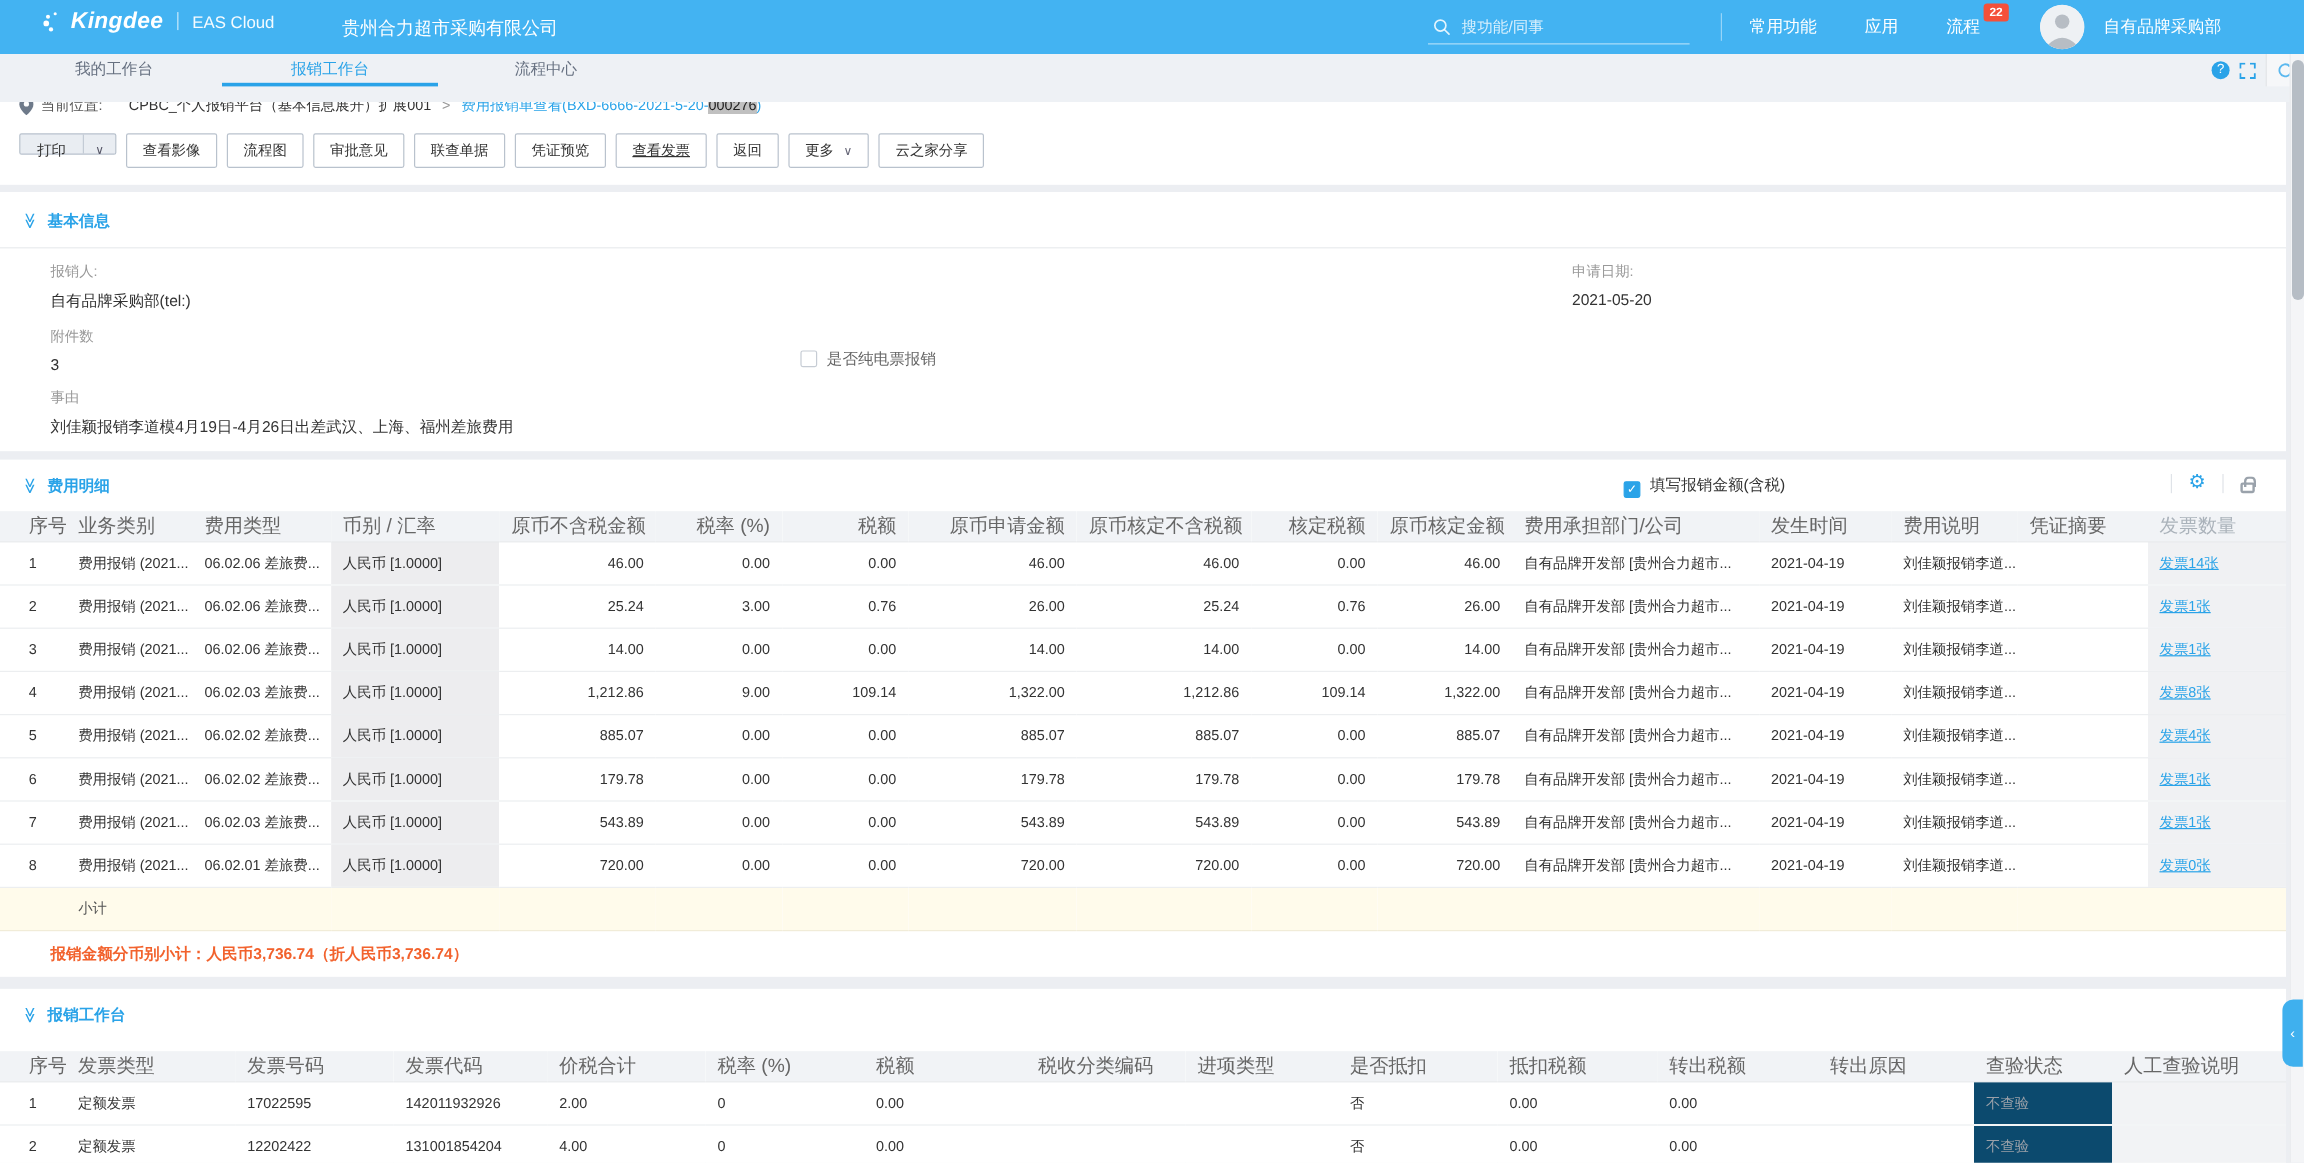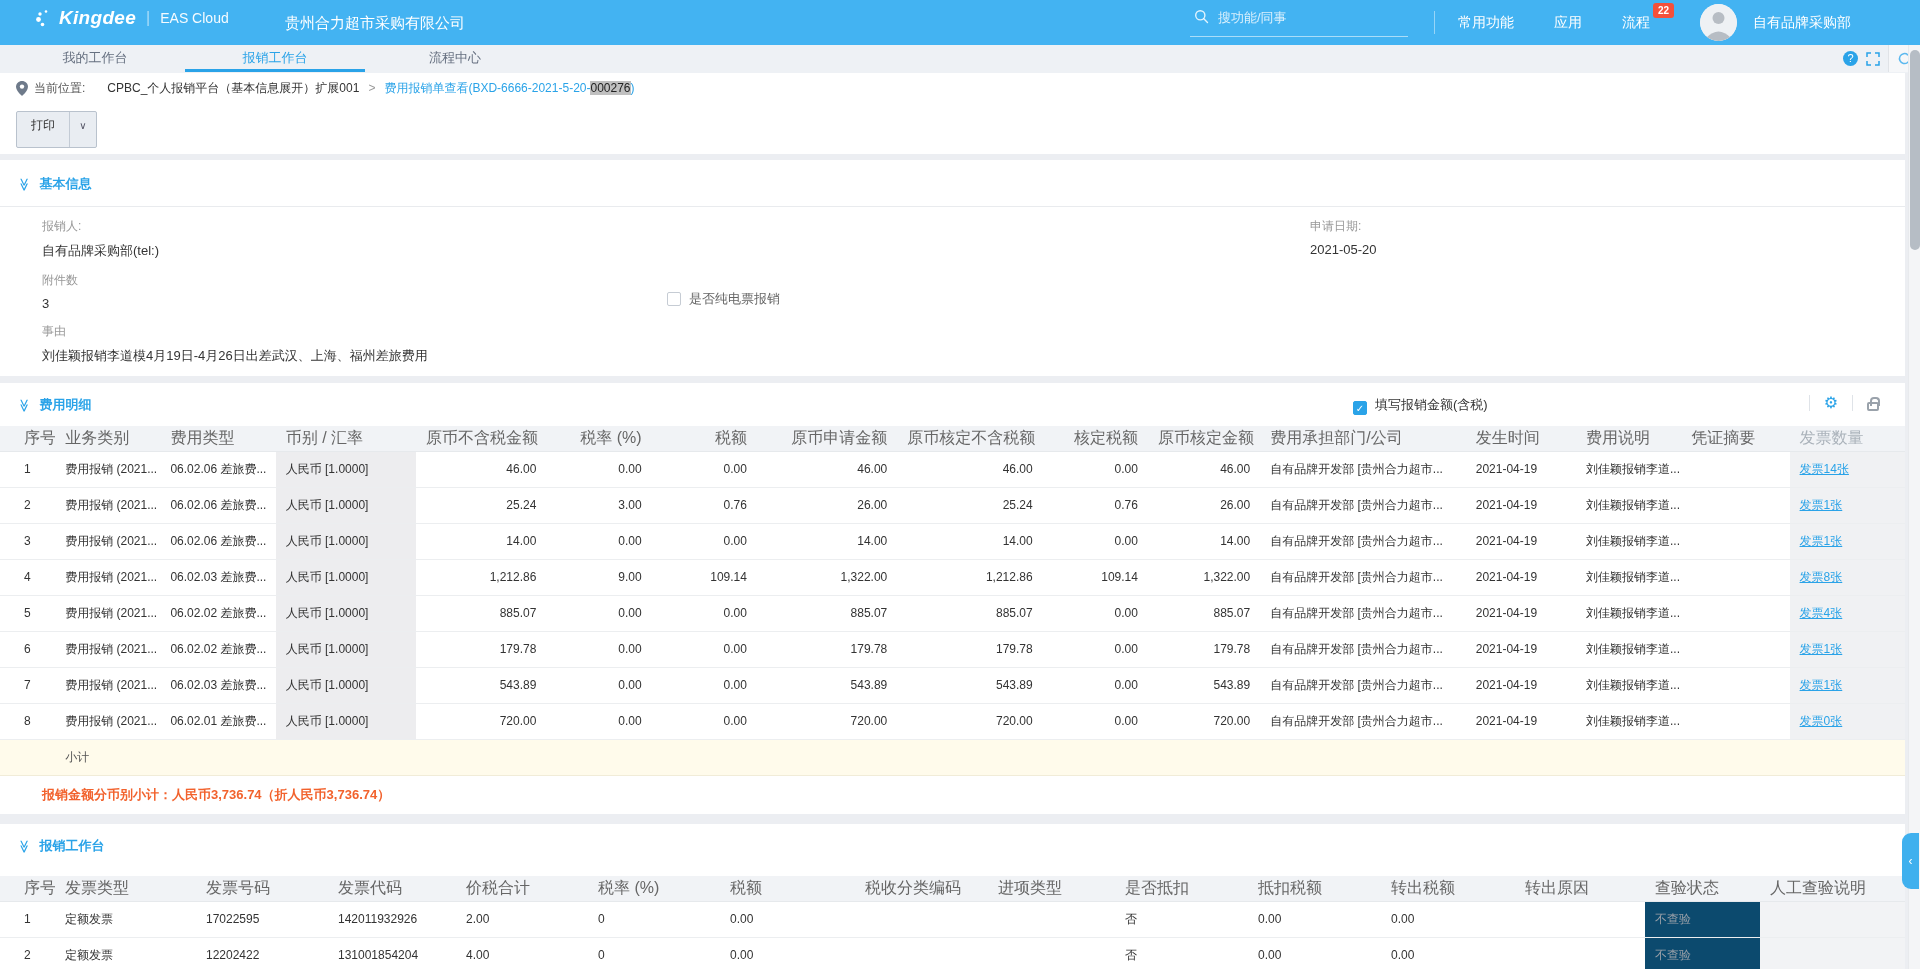--- a/index.html
+++ b/index.html
@@ -9,50 +9,50 @@
     background:#eceef2; font-family:"Liberation Sans","DejaVu Sans",sans-serif;
     -webkit-font-smoothing:antialiased;
   }
   
   .app-header { position:absolute; top:0; left:0; width:1920px; height:45px; background:#43b3f2; color:#fff; z-index:4; }
   .logo-wrap { position:absolute; left:36px; top:7px; display:flex; align-items:center; }
   .brand { font-size:19px; font-weight:bold; font-style:italic; margin-left:7px; letter-spacing:.3px; }
   .brand-div { margin:0 10px; color:rgba(255,255,255,.55); font-weight:normal; font-size:16px; }
   .product { font-size:14px; color:rgba(255,255,255,.95); font-weight:normal; }
   .company { position:absolute; left:285px; top:14px; font-size:15px; }
-  .search-box { position:absolute; left:1190px; top:9px; width:218px; height:28px; border-bottom:1px solid rgba(255,255,255,.55); display:flex; align-items:flex-start; gap:7px; padding-left:4px; }
+  .search-box { position:absolute; left:1190px; top:9px; width:218px; height:28px; border-bottom:1px solid rgba(255,255,255,.55); display:flex; align-items:center; gap:7px; padding-left:4px; }
   .search-box input { background:transparent; border:none; outline:none; color:#fff; font-size:13px; width:165px; font-family:inherit; }
   .search-box input::placeholder { color:rgba(255,255,255,.8); }
   .header-sep { position:absolute; left:1434px; top:11px; width:1px; height:23px; background:rgba(255,255,255,.45); }
   .nav-items { position:absolute; left:1458px; top:0; height:45px; display:flex; align-items:center; gap:40px; font-size:14px; }
   .nav-item { position:relative; cursor:pointer; white-space:nowrap; }
   .badge { position:absolute; top:-11px; right:-24px; background:#f4503a; color:#fff; font-size:10px; line-height:13px; padding:1px 5px; border-radius:3px; font-weight:bold; }
   .avatar { position:absolute; left:1700px; top:4px; width:37px; height:37px; border-radius:50%; background:#f0f2f4; overflow:hidden; cursor:pointer; }
   .username { position:absolute; left:1753px; top:14px; font-size:14px; cursor:pointer; }
   
-  .tab-bar { position:absolute; top:45px; left:0; width:1920px; height:28px; background:#eef1f5; z-index:3; }
+  .tab-bar { position:absolute; top:45px; left:0; width:1920px; height:40px; background:#eef1f5; z-index:3; }
   .tab { position:absolute; top:0; height:27px; width:180px; text-align:center; line-height:26px; font-size:13px; color:#667080; cursor:pointer; }
   .tab.active { color:#2aa3e8; }
   .tab.active::after { content:""; position:absolute; left:0; bottom:0; width:100%; height:3px; background:#2aa3e8; }
   .artifact4 { position:absolute; left:172px; top:33px; font-size:10px; color:#9aa4ae; font-style:italic; }
   .help-circle { position:absolute; left:1843px; top:6px; width:15px; height:15px; border-radius:50%; background:#2aa3e8; color:#fff; font-size:11px; line-height:15px; text-align:center; cursor:pointer; }
   .fs-icon { position:absolute; left:1866px; top:7px; cursor:pointer; }
   .refresh-seg { position:absolute; left:1888px; top:0; width:32px; height:27px; background:#f6f7f9; border-left:1px solid #e0e3e7; display:flex; align-items:center; justify-content:center; cursor:pointer; }
   
   .crumb-block { position:absolute; top:72px; left:0; width:1905px; height:82px; background:#fff; }
   .crumb-row { height:32px; display:flex; align-items:center; padding-left:16px; font-size:12px; }
   .crumb-label { color:#555; margin-left:6px; }
   .crumb-path { color:#333; margin-left:22px; }
   .crumb-sep { color:#999; margin:0 9px; }
   .crumb-link { color:#2aa3e8; cursor:pointer; }
   .hl { background:#c0c0c0; color:#222; }
   .toolbar { display:flex; gap:8px; padding:7px 0 0 16px; }
   .btn { height:29px; line-height:27px; padding:0 13px; border:1px solid #b9c2cd; border-radius:2px; background:#fff; font-size:12px; color:#333; cursor:pointer; white-space:nowrap; }
   .btn.u { text-decoration:underline; }
-  .btn-split { display:flex; height:37px; border:1px solid #b9c2cd; border-radius:2px; background:#e9edf2; cursor:pointer; }
+  .btn-split { display:flex; height:18px; border:1px solid #b9c2cd; border-radius:2px; background:#e9edf2; cursor:pointer; }
   .btn-split .main { padding:0 14px; line-height:27px; font-size:12px; color:#333; border-right:1px solid #c3cbd5; }
   .btn-split .chev { width:26px; text-align:center; line-height:27px; font-size:10px; color:#556; }
   .chev-inline { margin-left:8px; font-size:10px; color:#667; }
   
   .card { position:absolute; left:0; width:1905px; background:#fff; }
   #card-basic { top:160px; height:216px; }
   #card-expense { top:383px; height:431px; }
   #card-invoice { top:824px; height:170px; }
   .sec-title { position:absolute; left:18px; display:flex; align-items:center; gap:8px; color:#2aa3e8; font-size:13px; font-weight:bold; cursor:pointer; }
   .sec-chev { display:inline-block; transform:rotate(90deg); font-size:13px; font-weight:normal; }
@@ -161,20 +161,31 @@
     <span class="crumb-label">当前位置:</span>
     <span class="crumb-path">CPBC_个人报销平台（基本信息展开）扩展001</span>
     <span class="crumb-sep">&gt;</span>
     <span class="crumb-link"><span>费用报销单查看(BXD-6666-2021-5-20-</span><span class="hl">000276</span><span>)</span></span>
   </div>
   <div class="toolbar">
     <div class="btn-split">
       <span class="main">打印</span>
       <span class="chev">∨</span>
     </div>
+    <span id="toolbar-buttons" style="display:flex; gap:8px;">
+        <button class="btn">查看影像</button>
+        <button class="btn">流程图</button>
+        <button class="btn">审批意见</button>
+        <button class="btn">联查单据</button>
+        <button class="btn">凭证预览</button>
+        <button class="btn u">查看发票</button>
+        <button class="btn">返回</button>
+        <button class="btn">更多<span class="chev-inline">∨</span></button>
+        <button class="btn">云之家分享</button>
+      </span>
   </div>
 </div>
 
 <div class="card" id="card-basic">
   <div class="sec-title">
     <span class="sec-chev">≫</span>
     <span>基本信息</span>
   </div>
   <div class="basic-divider"></div>
 

